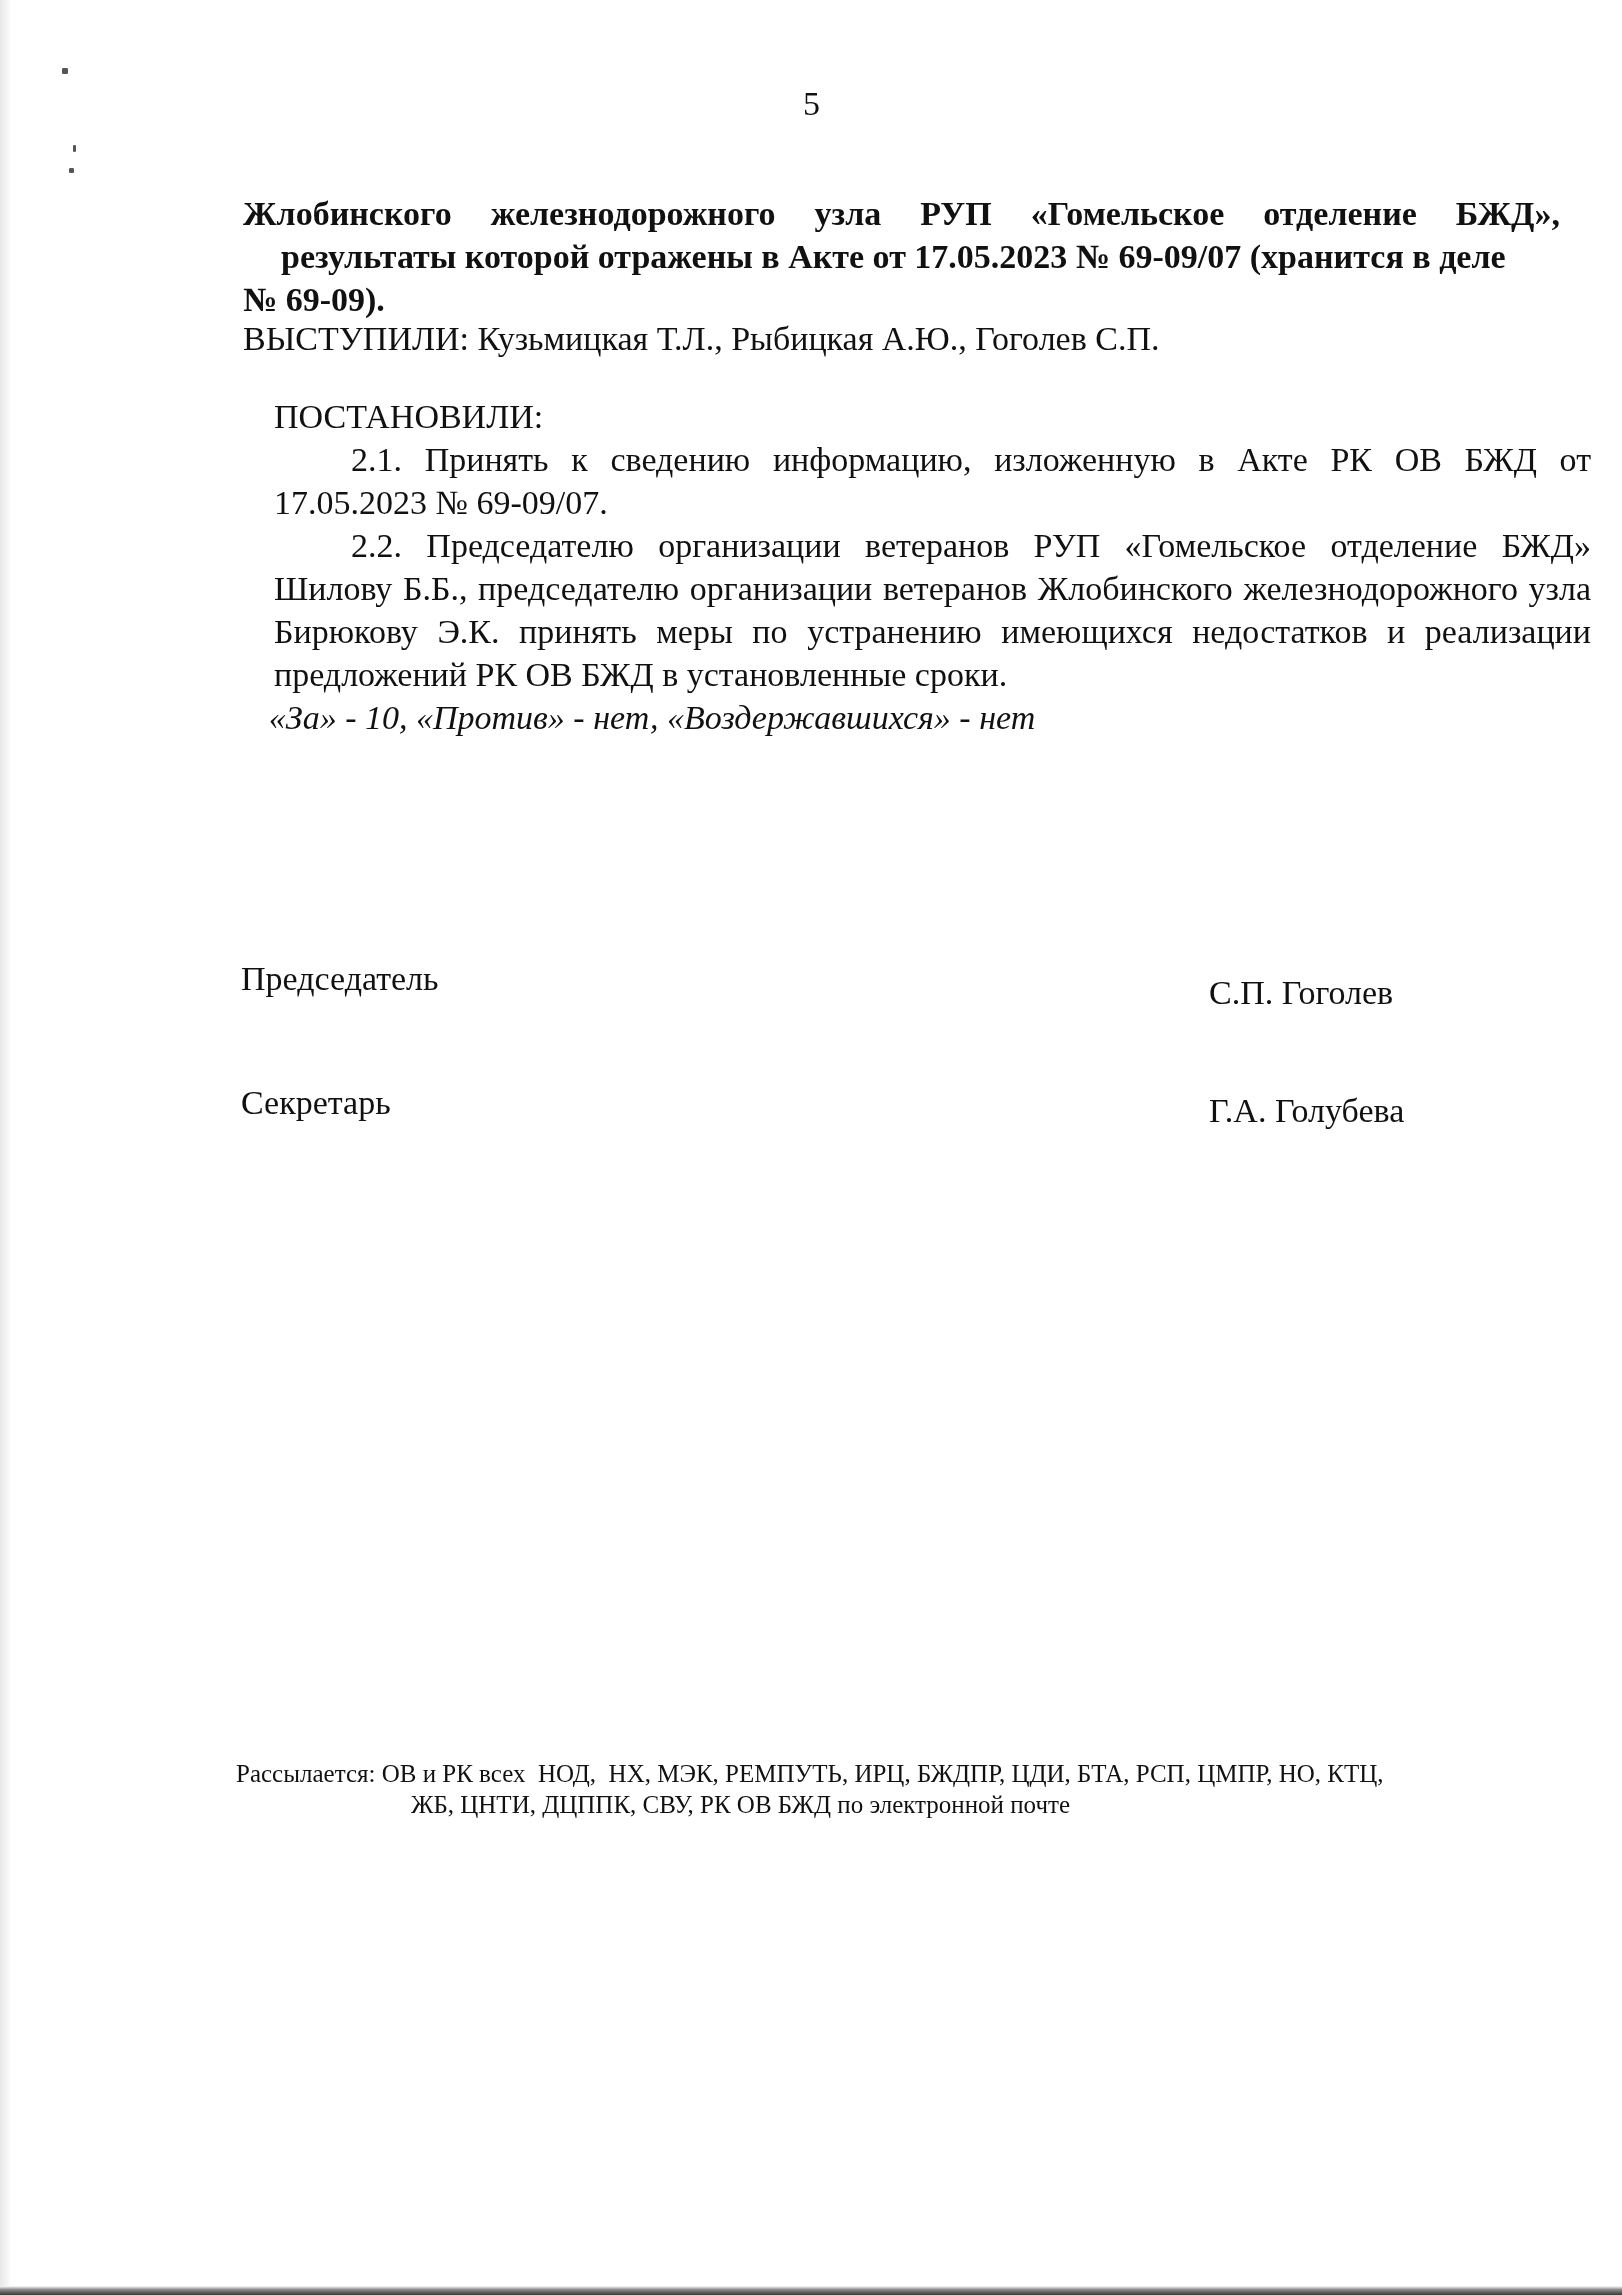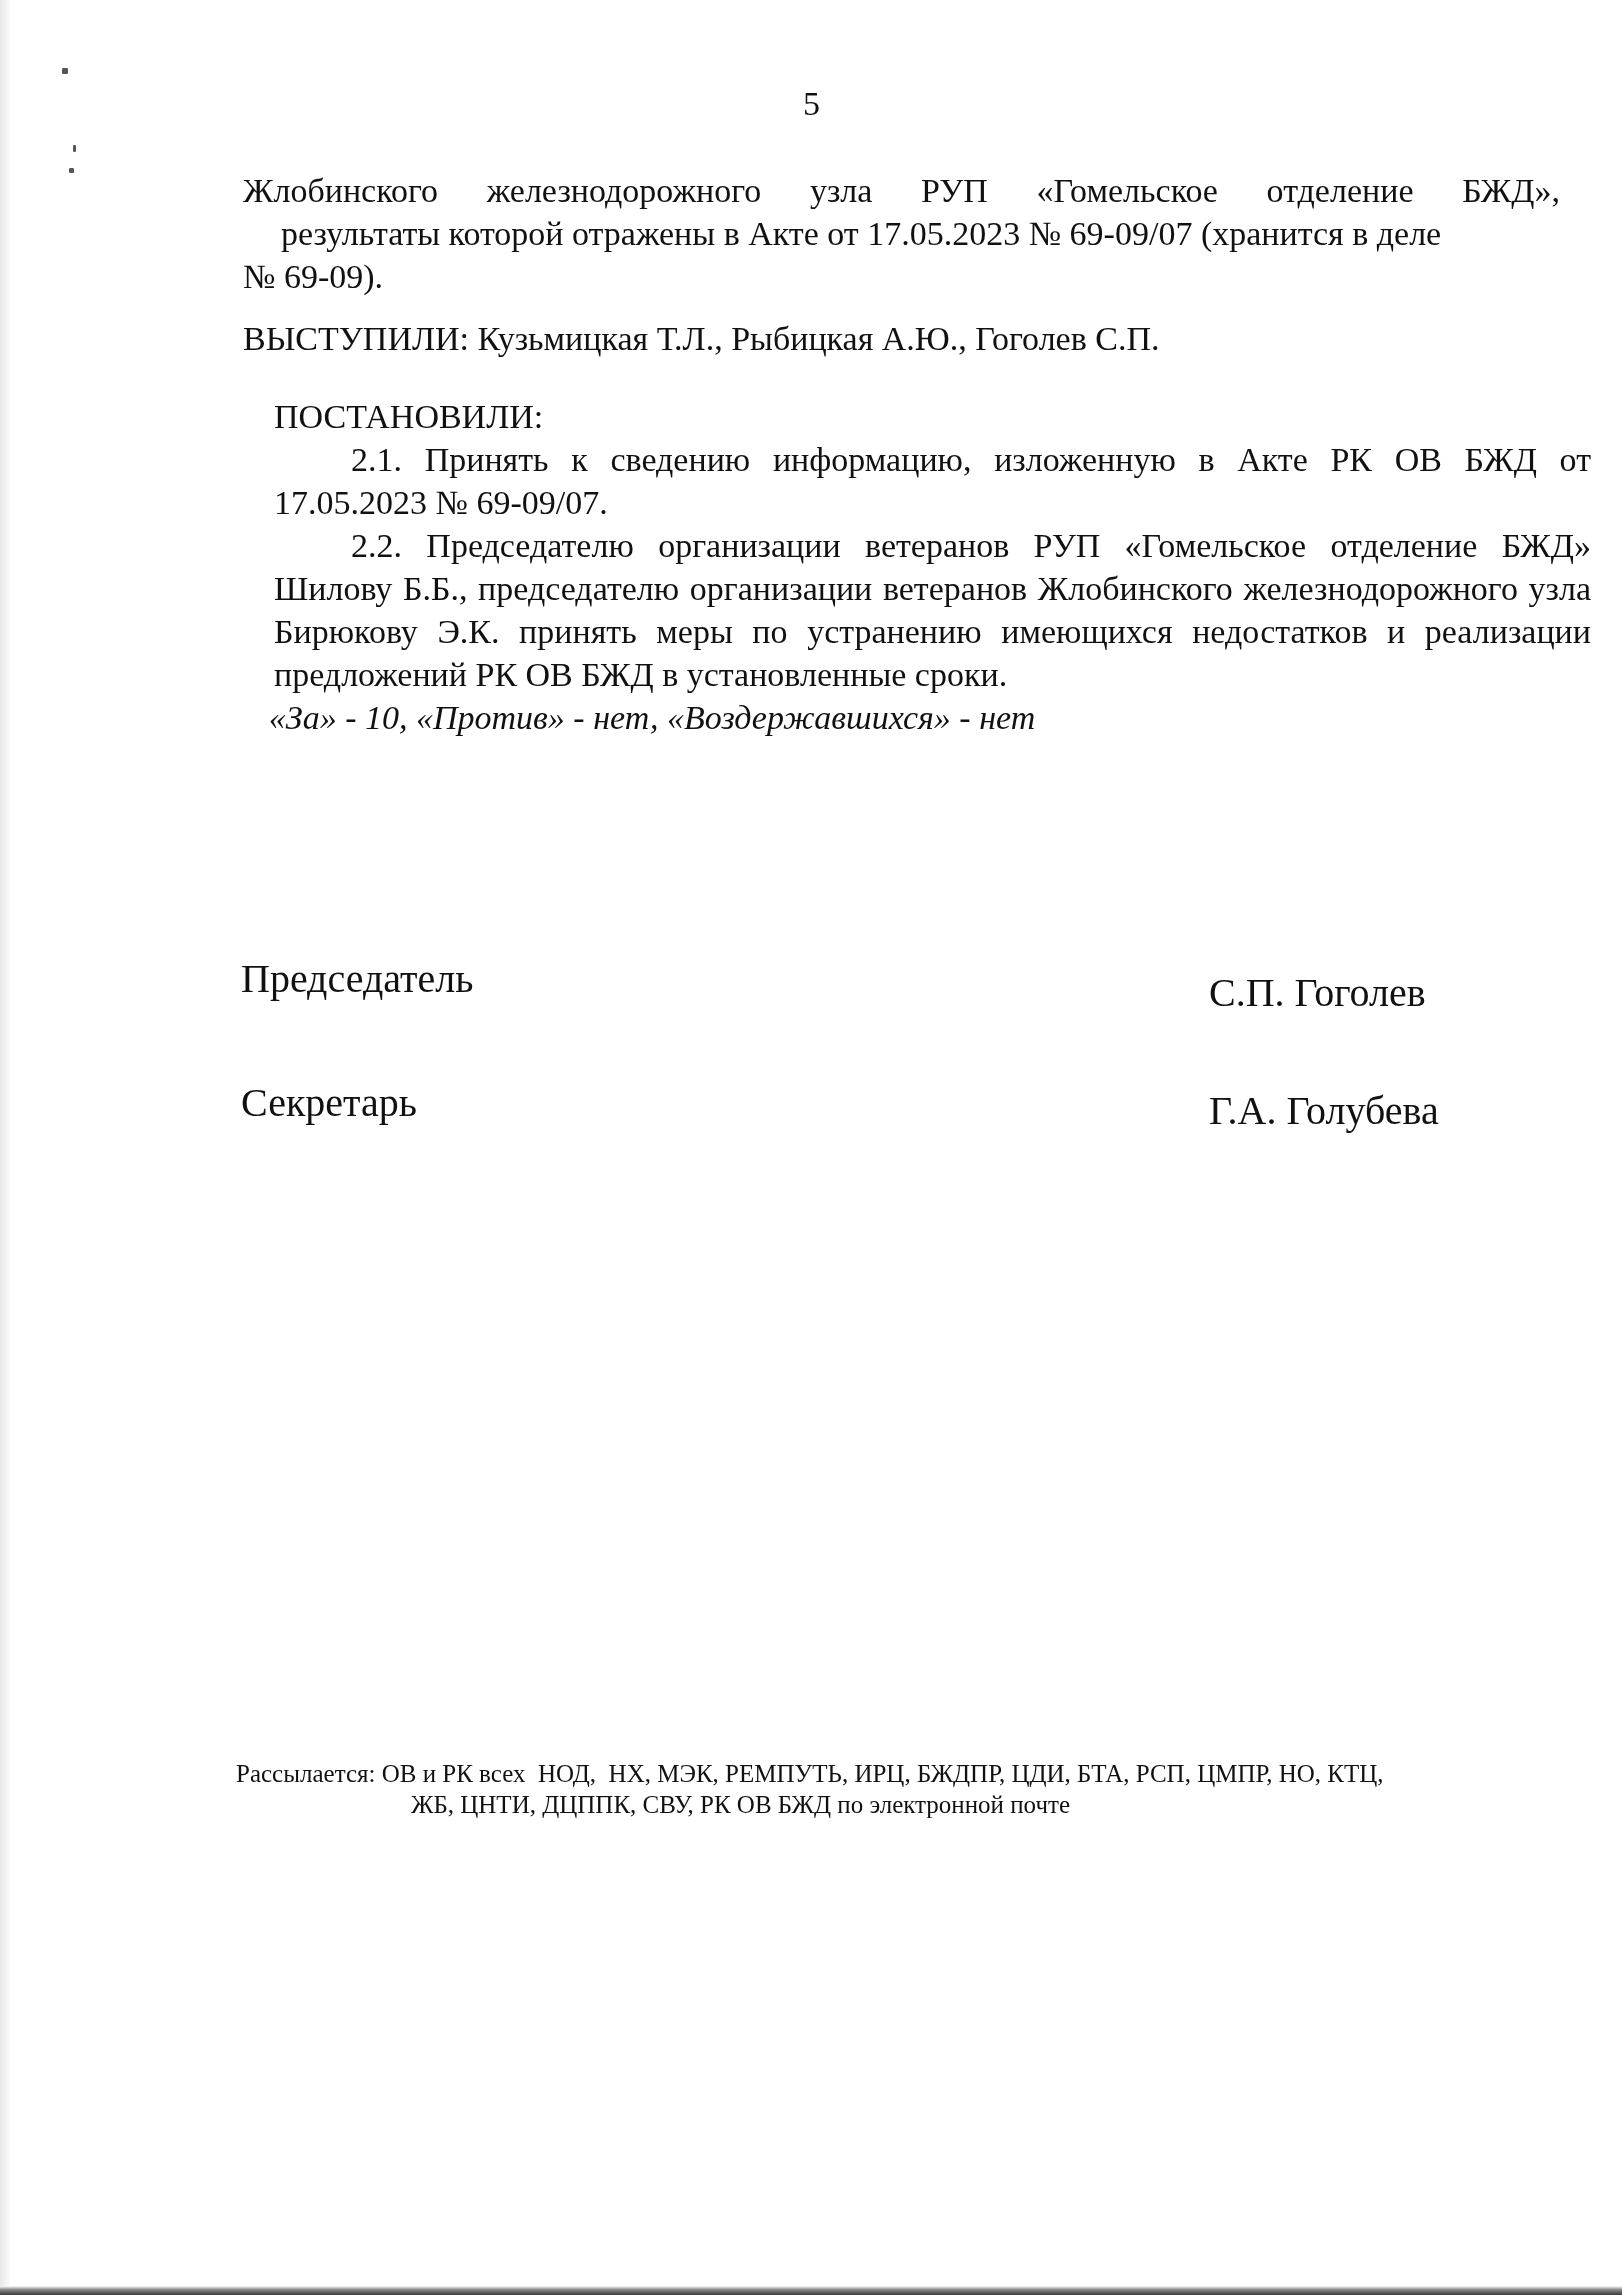--- a/index.html
+++ b/index.html
@@ -56,21 +56,21 @@
       text-align-last: left;
     }
     .indent {
       text-indent: 77px;
     }
     .p { margin: 0; }
     .sig-row {
       position: absolute;
       left: 241px;
       width: 1204px;
-      font-size: 40px;
+      font-size: 34px;
       line-height: 39px;
     }
     .sig-right {
       position: absolute;
       left: 968px;
     }
     .mailing {
       position: absolute;
       left: 236px;
       top: 1758px;
@@ -85,21 +85,21 @@
 </head>
 <body>
 
 <div class="scan-edge-left"></div>
 <div class="speck" style="left:62px;top:68px;width:5.9px;height:5.9px;"></div>
 <div class="speck" style="left:73px;top:145px;width:3.3px;height:6.5px;"></div>
 <div class="speck" style="left:69px;top:168px;width:5.2px;height:4.6px;"></div>
 
 <div class="page-number">5</div>
 
-<div class="body-text" style="top:169px;">
+<div class="body-text" style="top:192px;font-weight:bold;">
   <div class="p justify">Жлобинского железнодорожного узла РУП «Гомельское отделение БЖД»,</div>
   <div class="p" style="white-space:nowrap;margin-left:38px;">результаты которой отражены в Акте от 17.05.2023 № 69-09/07 (хранится в деле</div>
   <div class="p">№ 69-09).</div>
 </div>
 
 <div class="body-text" style="top:317px;">
   <span>ВЫСТУПИЛИ:</span>
   <span>Кузьмицкая Т.Л., Рыбицкая А.Ю., Гоголев С.П.</span>
 </div>
 

